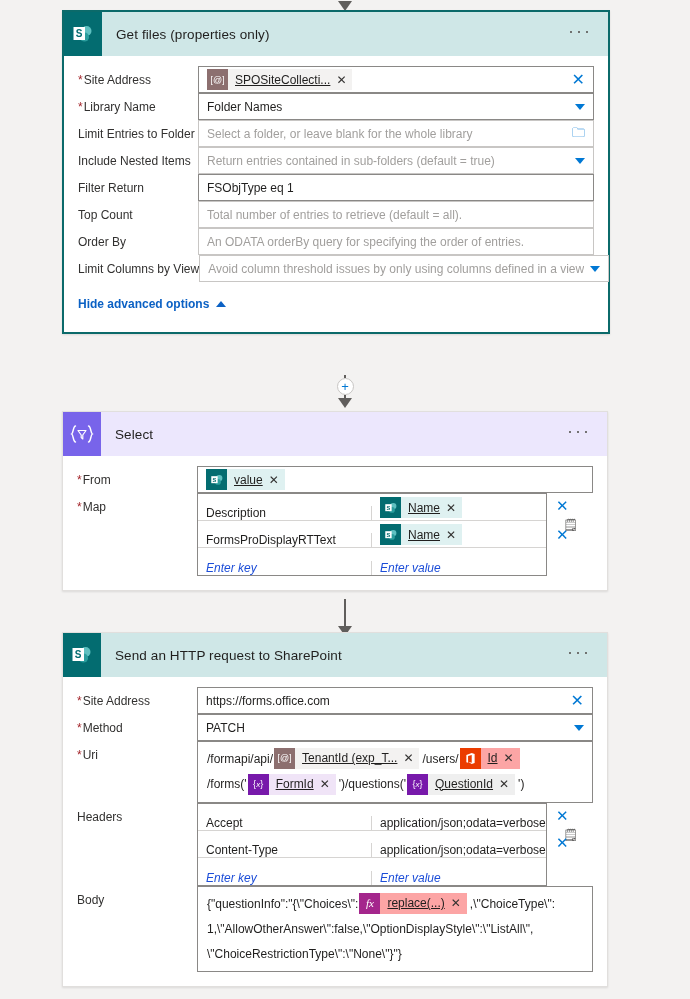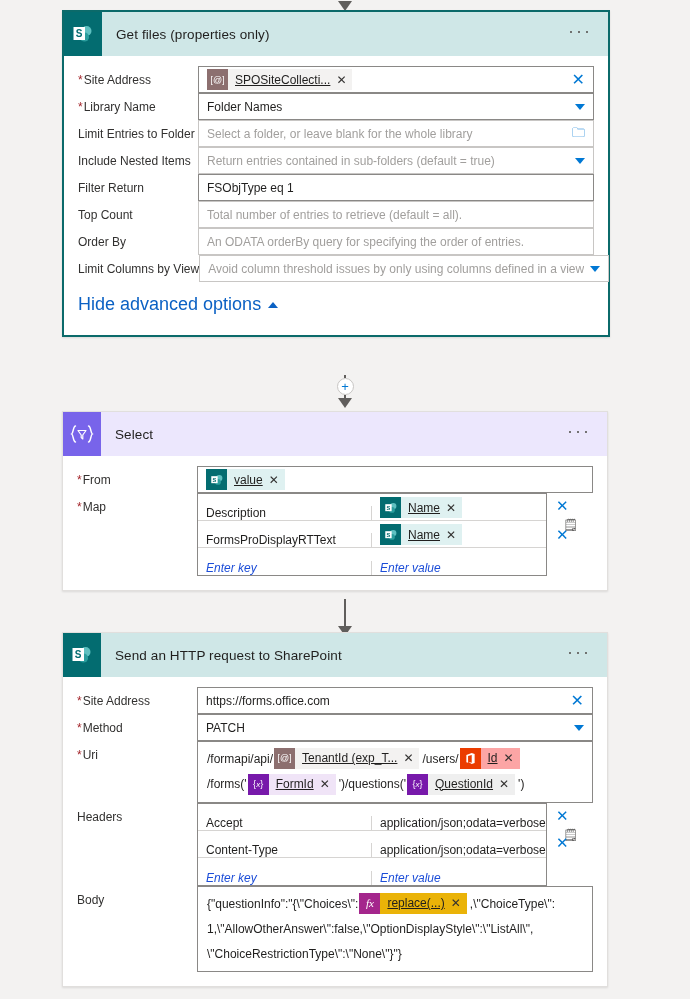--- a/index.html
+++ b/index.html
@@ -89,21 +89,21 @@
     display:flex; align-items:center; justify-content:center;
     font-size:9px; color:#fff; font-family:"Liberation Sans", sans-serif;
   }
   .tok-txt { padding:0 6px 0 7px; font-size:12px; color:#201f1e; white-space:nowrap;text-decoration:underline; }
   .tok-x { font-size:12px; color:#323130; padding-right:6px; cursor:pointer; }
   .tk-sp  .tok-ic{background:#036c70;} .tk-sp  .tok-body{background:#dff1f1;}
   .tk-at  .tok-ic{background:#8c6f6f;} .tk-at  .tok-body{background:#f3f2f1;}
   .tk-off .tok-ic{background:#eb3c00;} .tk-off .tok-body{background:#fca5a5;}
   .tk-var .tok-ic{background:#7719aa;} .tk-var .tok-body{background:#f0e4f7;}
   .tk-gray .tok-ic{background:#7719aa;} .tk-gray .tok-body{background:#efefef;}
-  .tk-fx  .tok-ic{background:#a4268c;} .tk-fx  .tok-body{background:#eab308;}
+  .tk-fx  .tok-ic{background:#a4268c;} .tk-fx  .tok-body{background:#fca5a5;}
   .tok-body { display:inline-flex; align-items:center; height:21px; }
   .plain { font-size:12px; color:#201f1e; white-space:nowrap; padding:0 1px; }
 
   .uri-box, .body-box {
     border:1px solid #8a8886; background:#fff; padding:4px 8px 5px 8px;
     line-height:23px;
   }
 
   
   .kv { display:flex; align-items:flex-start; }
@@ -111,21 +111,21 @@
   .kv-row { display:flex; border-bottom:1px solid #d6d4d2; min-height:27px;align-items:flex-end; }
   .kv-row:last-child { border-bottom:none; }
   .kv-k, .kv-v { display:flex; align-items:center; padding:0 8px; font-size:12px; color:#201f1e; overflow:hidden; }
   .kv-k { flex:0 0 50%; border-right:1px solid #d6d4d2; }
   .kv-v { flex:1 1 50%; }
   .kv-ph { color:#1d4ed8;font-style:italic; }
   .kv-acts { flex:0 0 46px; padding-left:9px; padding-top:4px; }
   .act-x { color:#0078d4; font-size:15px; line-height:17px; }
   .act-tbl { color:#323130; font-size:12px; margin-left:7px; }
 
-  .adv-link { color:#0b61c4; font-size:18px; font-weight:normal; display:inline-flex; align-items:center; }
+  .adv-link { color:#0b61c4; font-size:12px; font-weight:bold; display:inline-flex; align-items:center; }
   .caret-up { width:0;height:0;border-left:5px solid transparent;border-right:5px solid transparent;border-bottom:6px solid #0b61c4; margin-left:7px; }
 </style>
 </head>
 <body>
 
 <div class="page">
 
   <div class="connector" style="position:absolute;left:0;top:0;width:690px;height:12px;">
     <div class="arrow-head"></div>
   </div>

